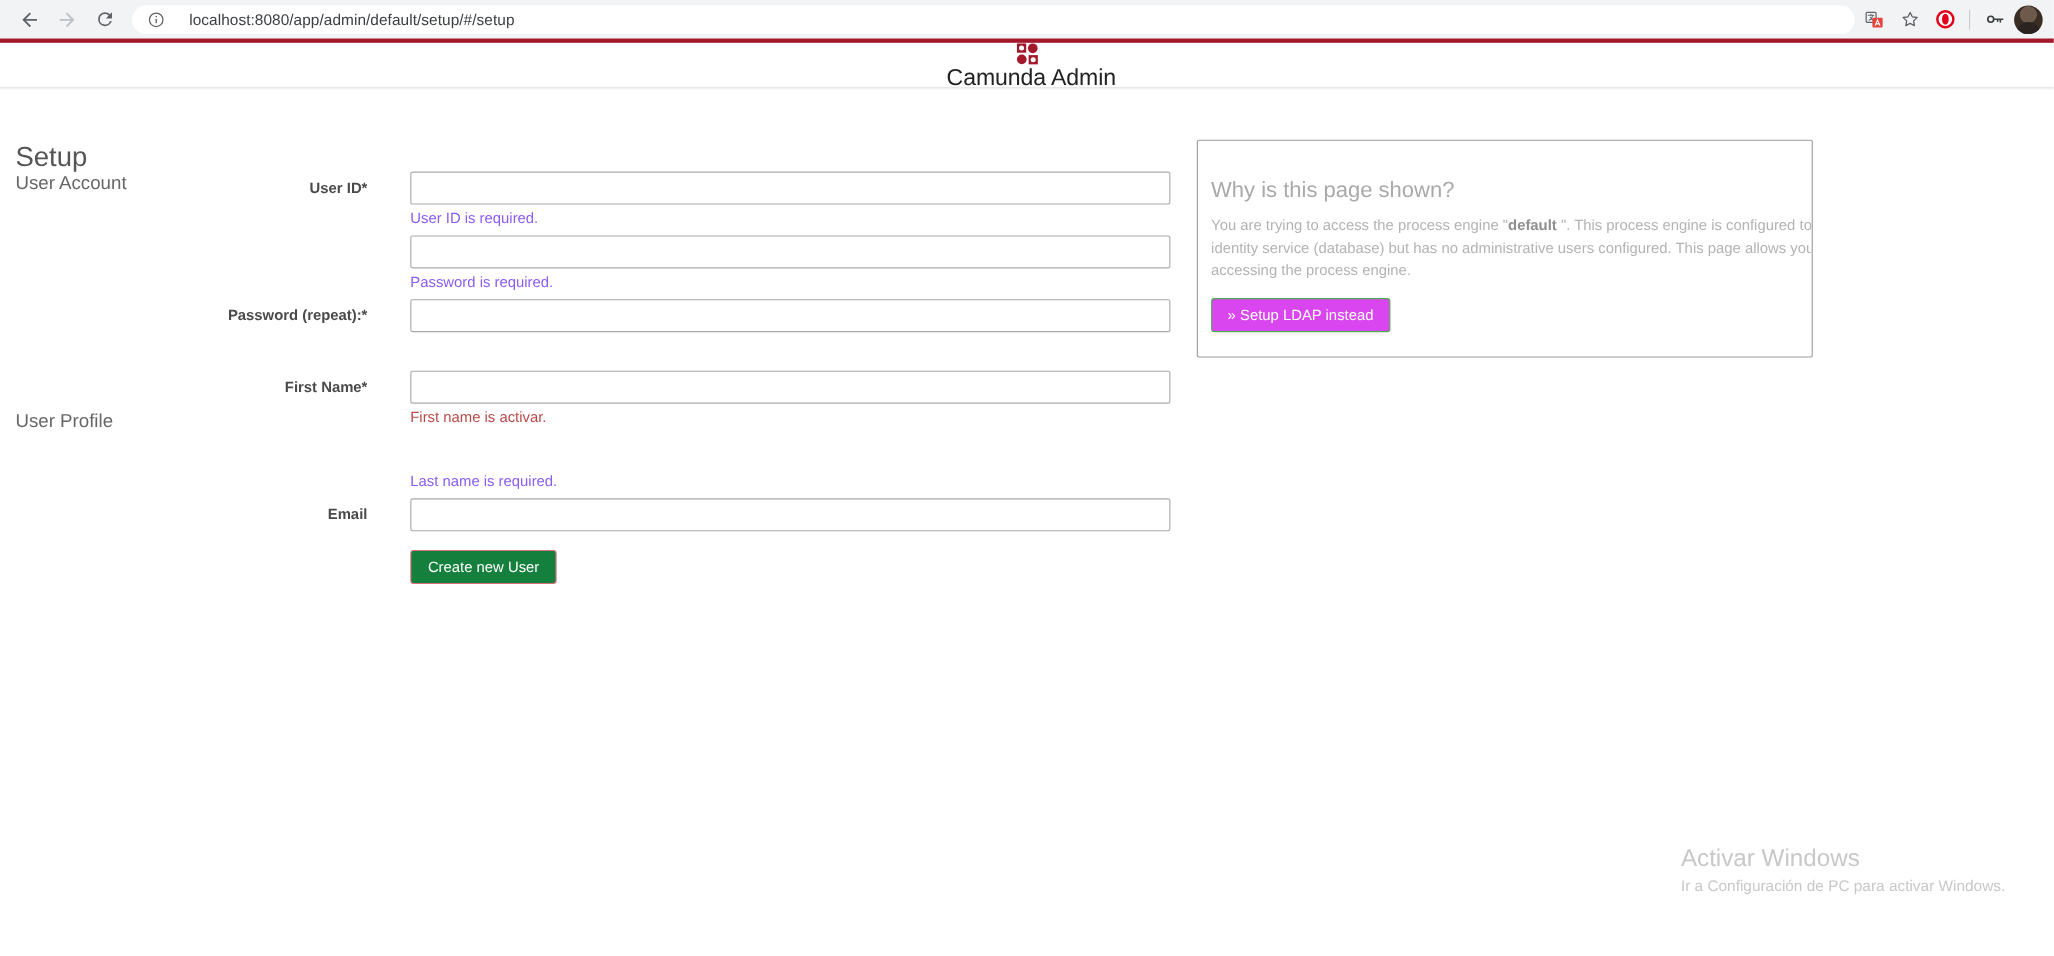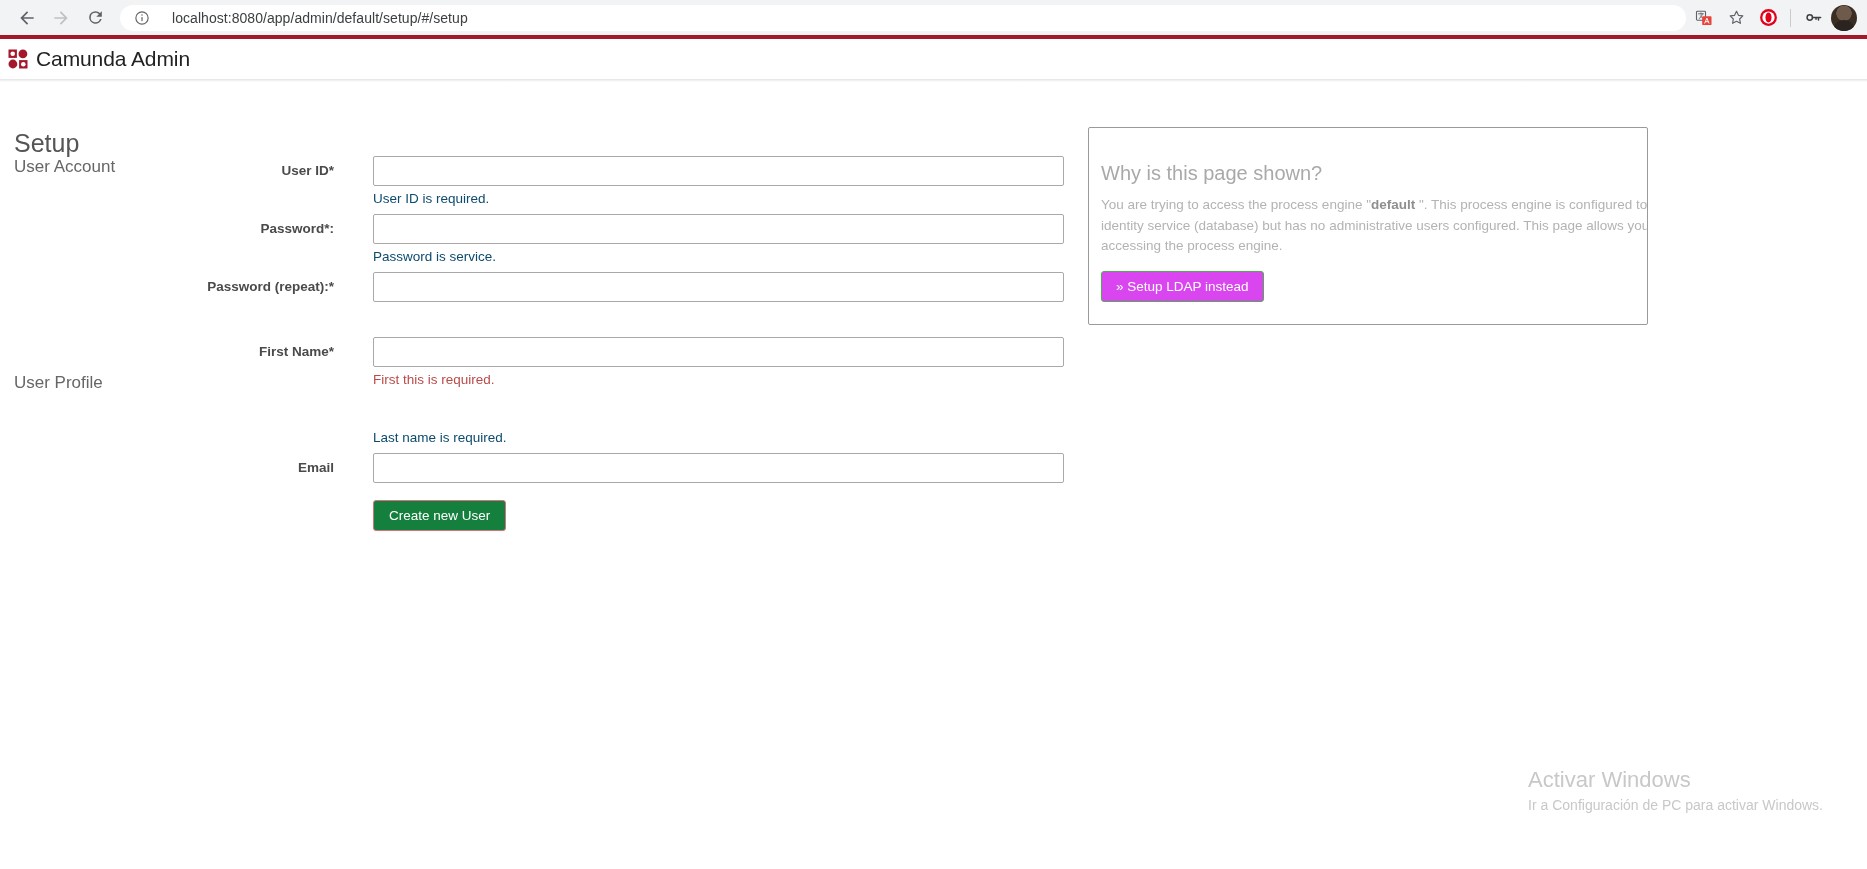--- a/index.html
+++ b/index.html
@@ -82,20 +82,21 @@
     background: #a4182c;
   }
 
   
   #app-header {
     position: absolute; left: 0; top: 39px;
     width: 1867px; height: 40px;
     background: #ffffff;
     display: flex; align-items: center;
     padding-left: 8px;
+    flex-direction: column;
   }
   #camunda-logo {
     width: 20px; height: 20px;
     position: relative;
     flex: 0 0 auto;
     margin-right: 8px;
   }
   #app-title {
     font-size: 21px;
     color: #222222;
@@ -159,21 +160,21 @@
     outline: none;
     font-size: 13.5px;
     padding: 0 8px;
     color: #333;
     font-family: "Liberation Sans", sans-serif;
   }
   .help-text {
     position: absolute;
     left: 373px;
     font-size: 13.5px;
-    color: #0c4a6e;
+    color: #8b5cf6;
   }
   .help-text.error { color: #b94a48; }
 
   #btn-create {
     position: absolute;
     left: 373px; top: 418px;
     background: #15803d;
     color: #ffffff;
     border: 1px solid #d9707e;
     border-radius: 3px;
@@ -330,35 +331,34 @@
 
   <div class="section-heading" id="heading-profile">User Profile</div>
 
   <div class="form-row" style="top:74px;">
     <label class="form-label">User ID*</label>
     <input class="form-input" type="text" placeholder="" style="">
   </div>
   <div class="help-text" style="top:109px;">User ID is required.</div>
 
   <div class="form-row" style="top:132px;">
-    <label class="form-label">Password*:</label>
     <input class="form-input" type="password" placeholder="" style="">
   </div>
-  <div class="help-text" style="top:167px;">Password is service.</div>
+  <div class="help-text" style="top:167px;">Password is required.</div>
 
   <div class="form-row" style="top:190px;">
     <label class="form-label">Password (repeat):*</label>
     <input class="form-input" type="password" placeholder="" style="">
   </div>
 
   <div class="form-row" style="top:255px;">
     <label class="form-label">First Name*</label>
     <input class="form-input" type="text" placeholder="" style="">
   </div>
-  <div class="help-text error" style="top:290px;">First this is required.</div>
+  <div class="help-text error" style="top:290px;">First name is activar.</div>
 
   <div class="help-text" style="top:348px;">Last name is required.</div>
 
   <div class="form-row" style="top:371px;">
     <label class="form-label">Email</label>
     <input class="form-input" type="text" placeholder="" style="">
   </div>
 
   <button id="btn-create">Create new User</button>
 

